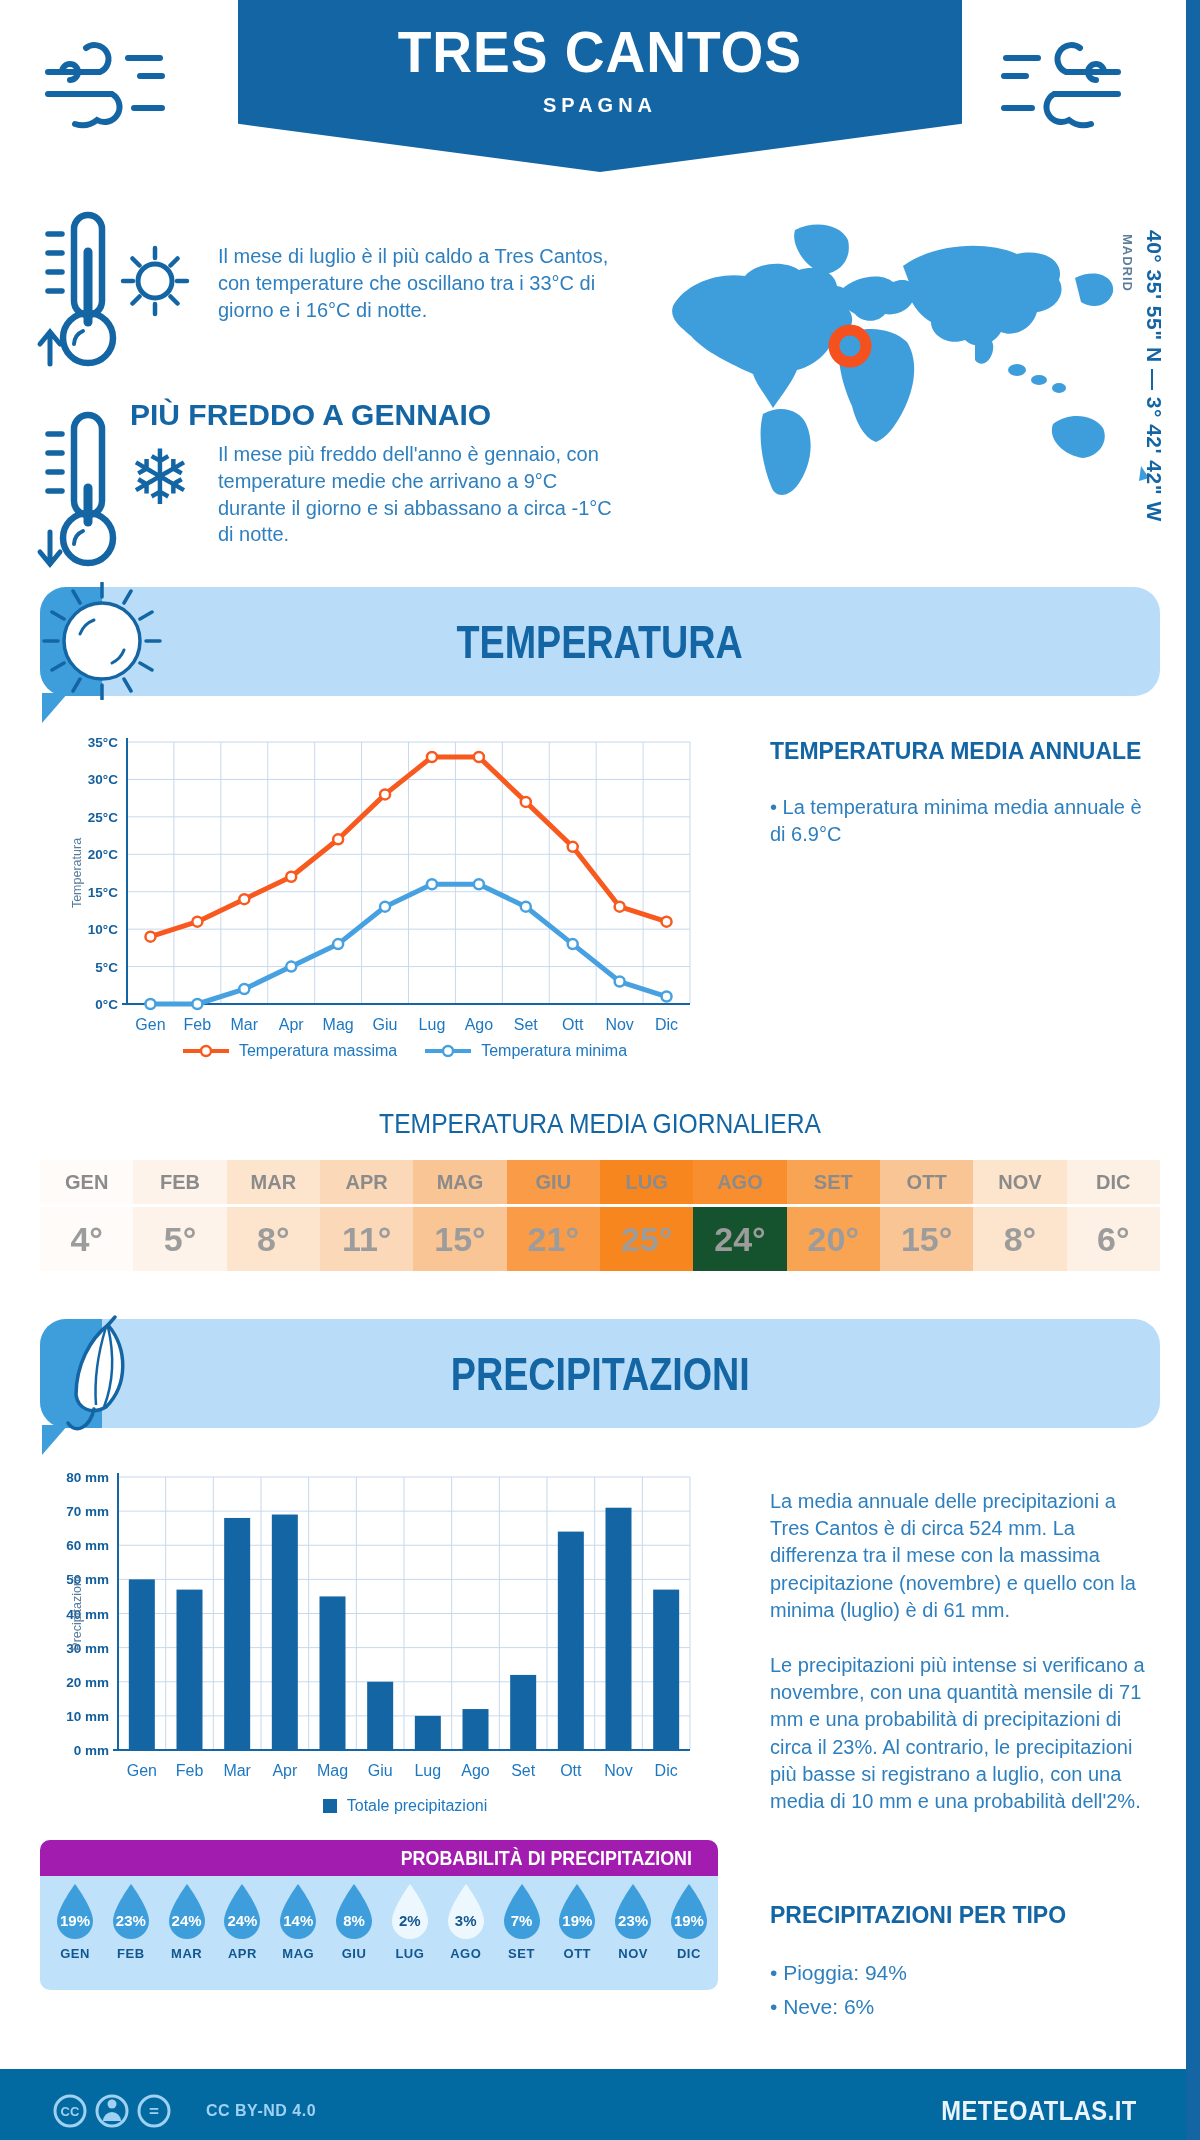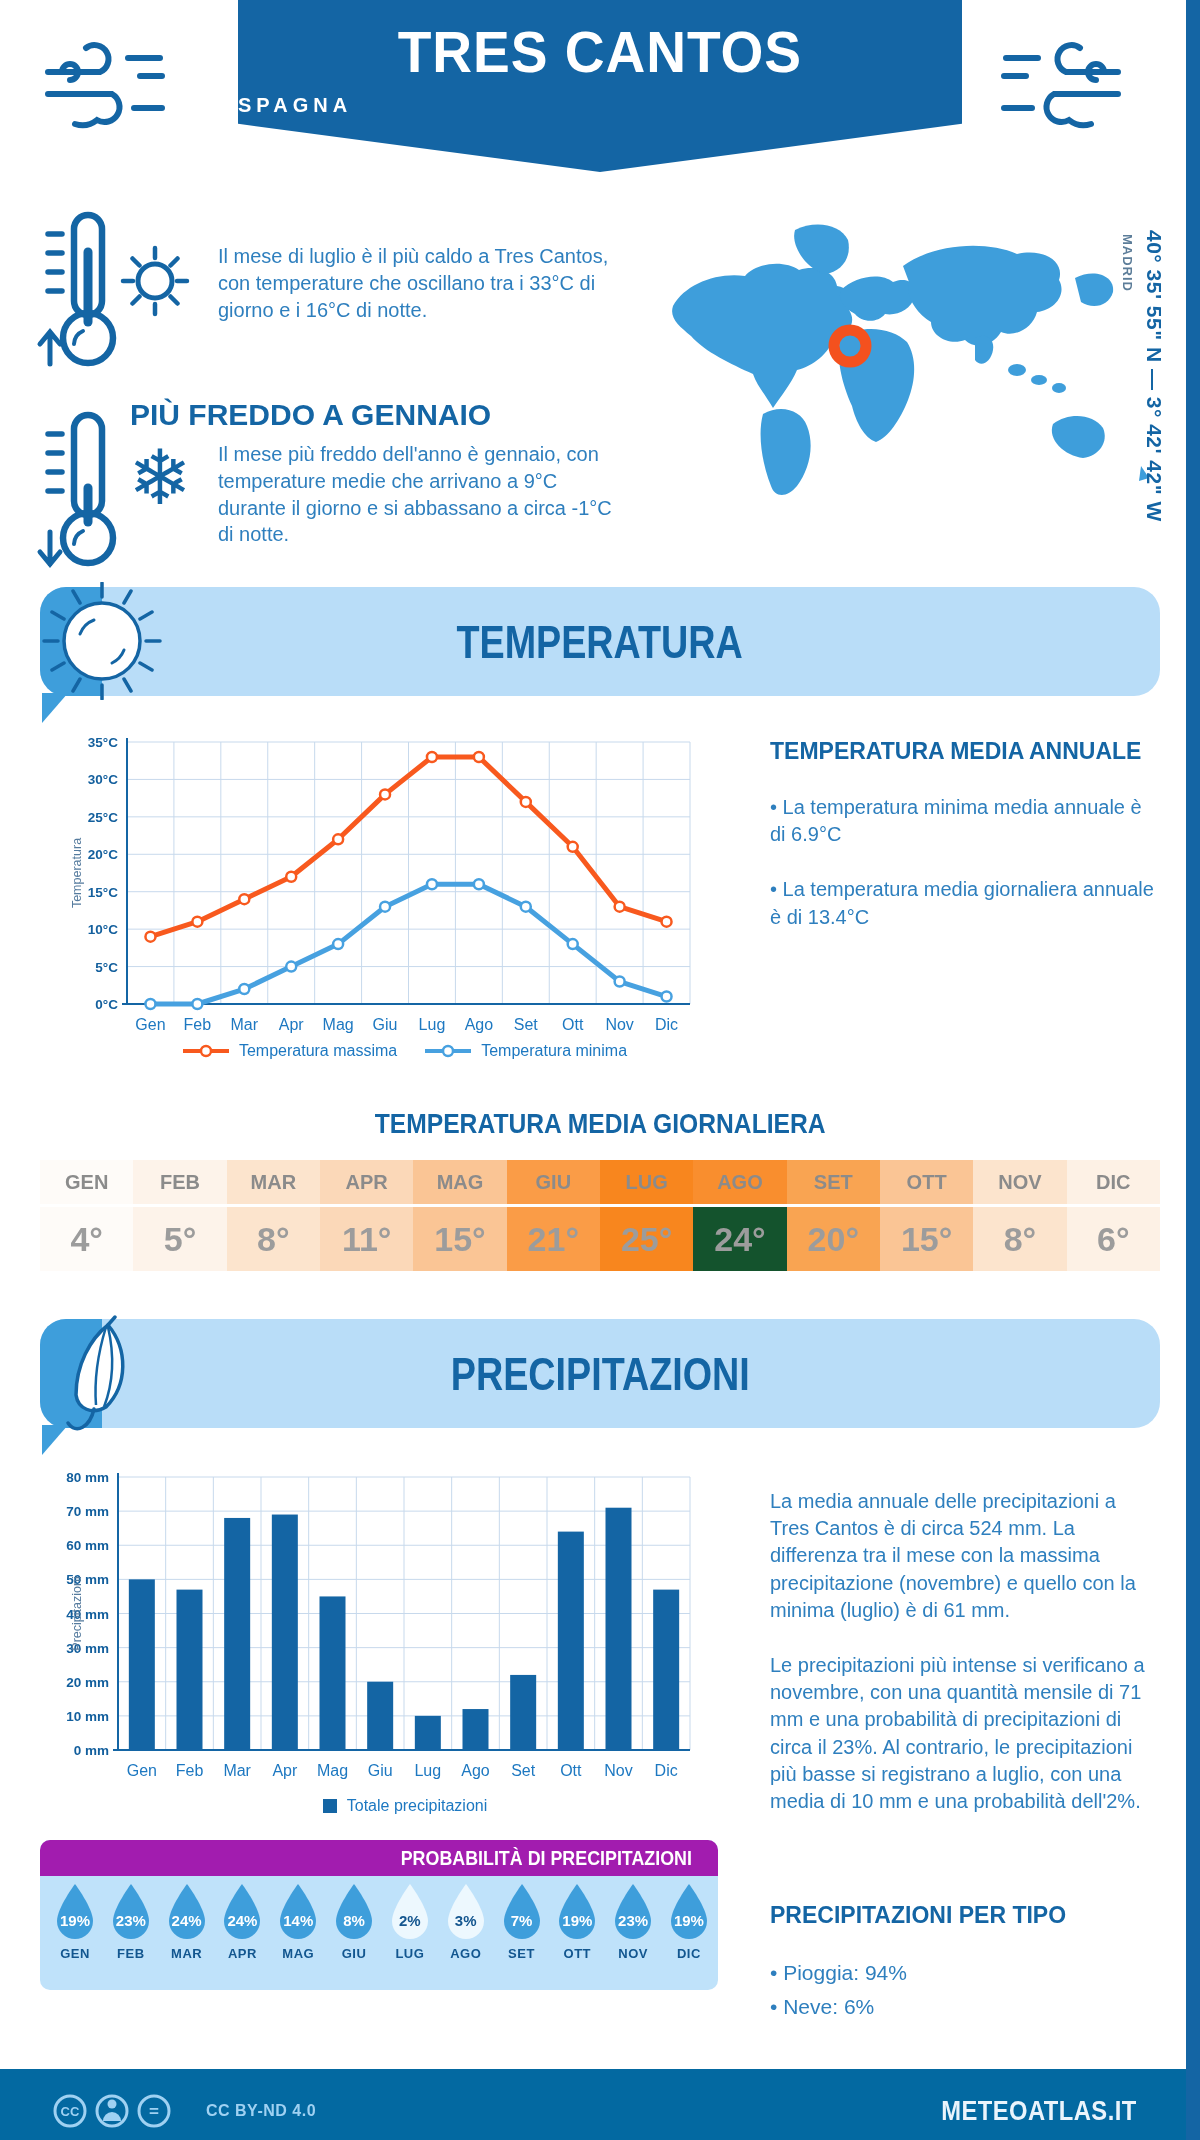--- a/index.html
+++ b/index.html
@@ -6,21 +6,21 @@
   body{font-family:"Liberation Sans","DejaVu Sans",sans-serif;}
   #page{position:relative;width:1200px;height:2140px;background:#fff;overflow:hidden;}
   .abs{position:absolute;}
 
   
   #header-banner{position:absolute;left:238px;top:0;width:724px;height:172px;background:#1465a4;
     clip-path:polygon(0 0,100% 0,100% 72%,50% 100%,0 72%);}
   #page-title{position:absolute;left:0;right:0;top:18px;text-align:center;color:#fff;
     font-size:58px;font-weight:bold;}
   #page-title span{display:inline-block;transform:scaleX(.95);letter-spacing:1px;}
-  #page-subtitle{position:absolute;left:0;right:0;top:94px;text-align:left;color:#fff;
+  #page-subtitle{position:absolute;left:0;right:0;top:94px;text-align:center;color:#fff;
     font-size:20px;font-weight:bold;letter-spacing:5px;}
 
   
   .hl-title{position:absolute;left:130px;font-size:30px;font-weight:bold;color:#1465a4;}
   .hl-body{position:absolute;left:218px;width:402px;font-size:20px;line-height:1.34;color:#2e7fbe;}
   .snow{position:absolute;left:118px;top:436px;width:84px;height:84px;font-size:76px;line-height:84px;
     text-align:center;color:#1465a4;}
 
   
   #coords{position:absolute;left:1142px;top:230px;writing-mode:vertical-rl;font-size:21px;
@@ -43,21 +43,21 @@
   .col-text{position:absolute;left:770px;width:388px;font-size:20px;line-height:1.36;color:#2e7fbe;}
   .col-text p{margin:0 0 28px 0;}
 
   
   .chart-legend{position:absolute;left:65px;width:680px;display:flex;justify-content:center;gap:28px;}
   .leg-item{display:flex;align-items:center;gap:10px;font-size:16px;color:#1d78c1;}
   .leg-sq{width:14px;height:14px;display:inline-block;}
 
   
   #table-title{position:absolute;left:0;width:1200px;top:1108px;text-align:center;
-    font-size:28px;font-weight:bold;color:#1465a4;}
+    font-size:28px;font-weight:normal;color:#1465a4;}
   #table-title span{display:inline-block;transform:scaleX(.88);}
   #daily-table{position:absolute;left:40px;top:1160px;width:1120px;display:flex;}
   .tcol{flex:1;}
   .tcol .m{height:44px;display:flex;align-items:center;justify-content:center;
     font-size:20px;font-weight:bold;border-bottom:3px solid #fff;}
   .tcol .v{height:64px;display:flex;align-items:center;justify-content:center;
     font-size:34px;font-weight:bold;}
 
   
   #prob-panel{position:absolute;left:40px;top:1840px;width:678px;height:150px;background:#bfe2fa;border-radius:10px;}
@@ -256,21 +256,20 @@
           <line x1="0" y1="7" x2="46" y2="7" stroke="#47a1e0" stroke-width="4"></line>
           <circle cx="23" cy="7" r="5" fill="#fff" stroke="#47a1e0" stroke-width="2.5"></circle>
         </svg>
         <span>Temperatura minima</span>
       </div>
     </div>
 
   <div id="annual-title" style="top:738px">TEMPERATURA MEDIA ANNUALE</div>
   <div class="col-text" style="top:794px">
     <p>• La temperatura minima media annuale è di 6.9°C</p>
-    <p>• La temperatura media giornaliera annuale è di 13.4°C</p>
   </div>
 
   <div id="table-title">
     <span>TEMPERATURA MEDIA GIORNALIERA</span>
   </div>
   <div id="daily-table">
       <div class="tcol">
         <div class="m" style="background: rgb(254, 251, 248); color: rgb(139, 139, 139);">GEN</div>
         <div class="v" style="background: rgb(254, 251, 248); color: rgb(156, 156, 156);">4°</div>
       </div>

